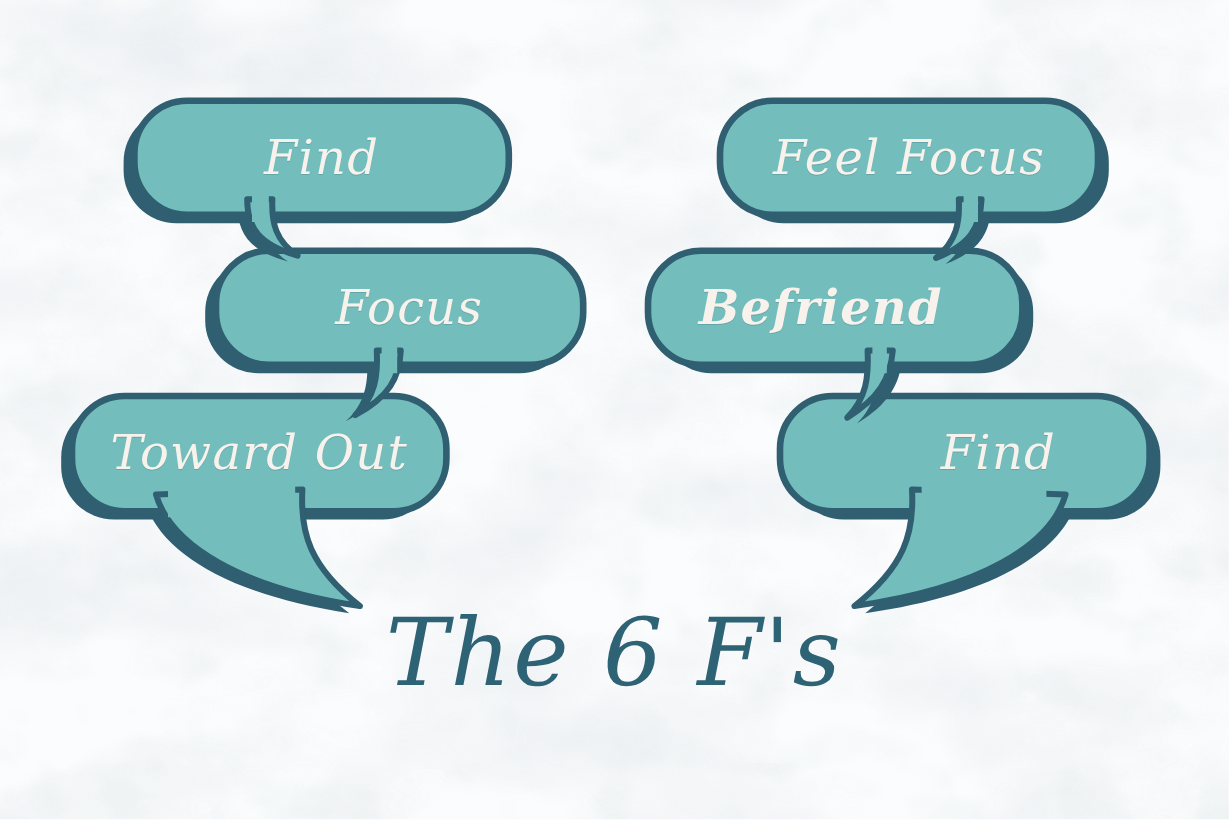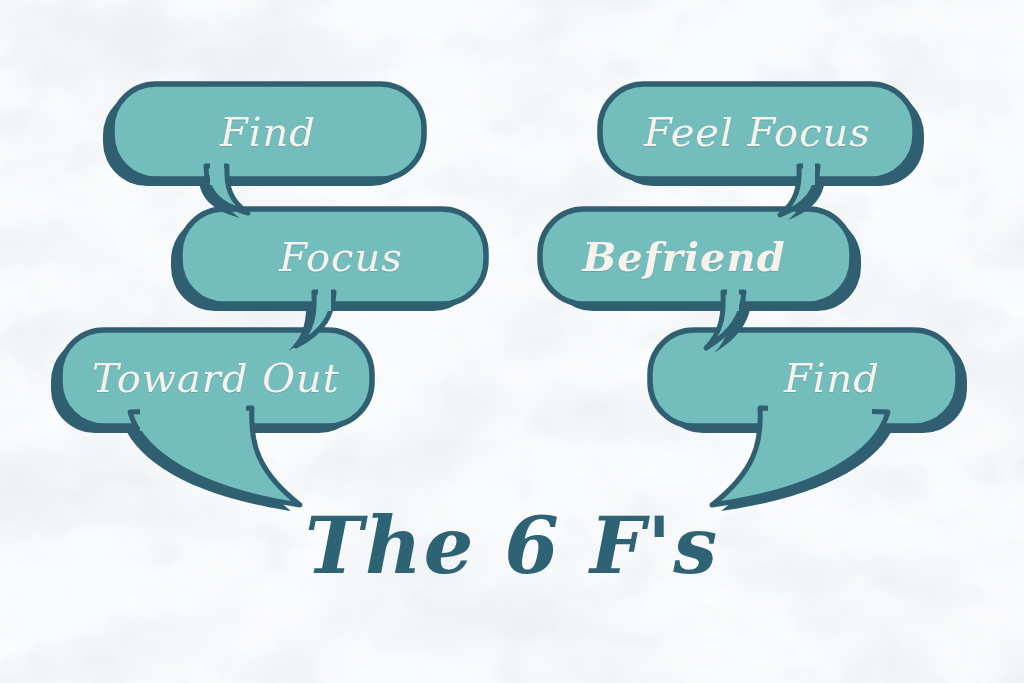--- a/index.html
+++ b/index.html
@@ -28,21 +28,21 @@
     color: var(--bubble-text, #f7f3ec);
     text-shadow: 0 1px 0 rgba(47,95,112,0.25);
     pointer-events: none;
     white-space: nowrap;
   }
   .title {
     position: absolute;
     left: 0; right: 0; top: 500px;
     text-align: center;
     font-style: italic;
-    font-weight: bold;
+    font-weight: normal;
     font-size: 78px;
     letter-spacing: 2px;
     color: var(--title-color, #2d6374);
     pointer-events: none;
     white-space: nowrap;
   }
 </style>
 </head>
 <body>
 

